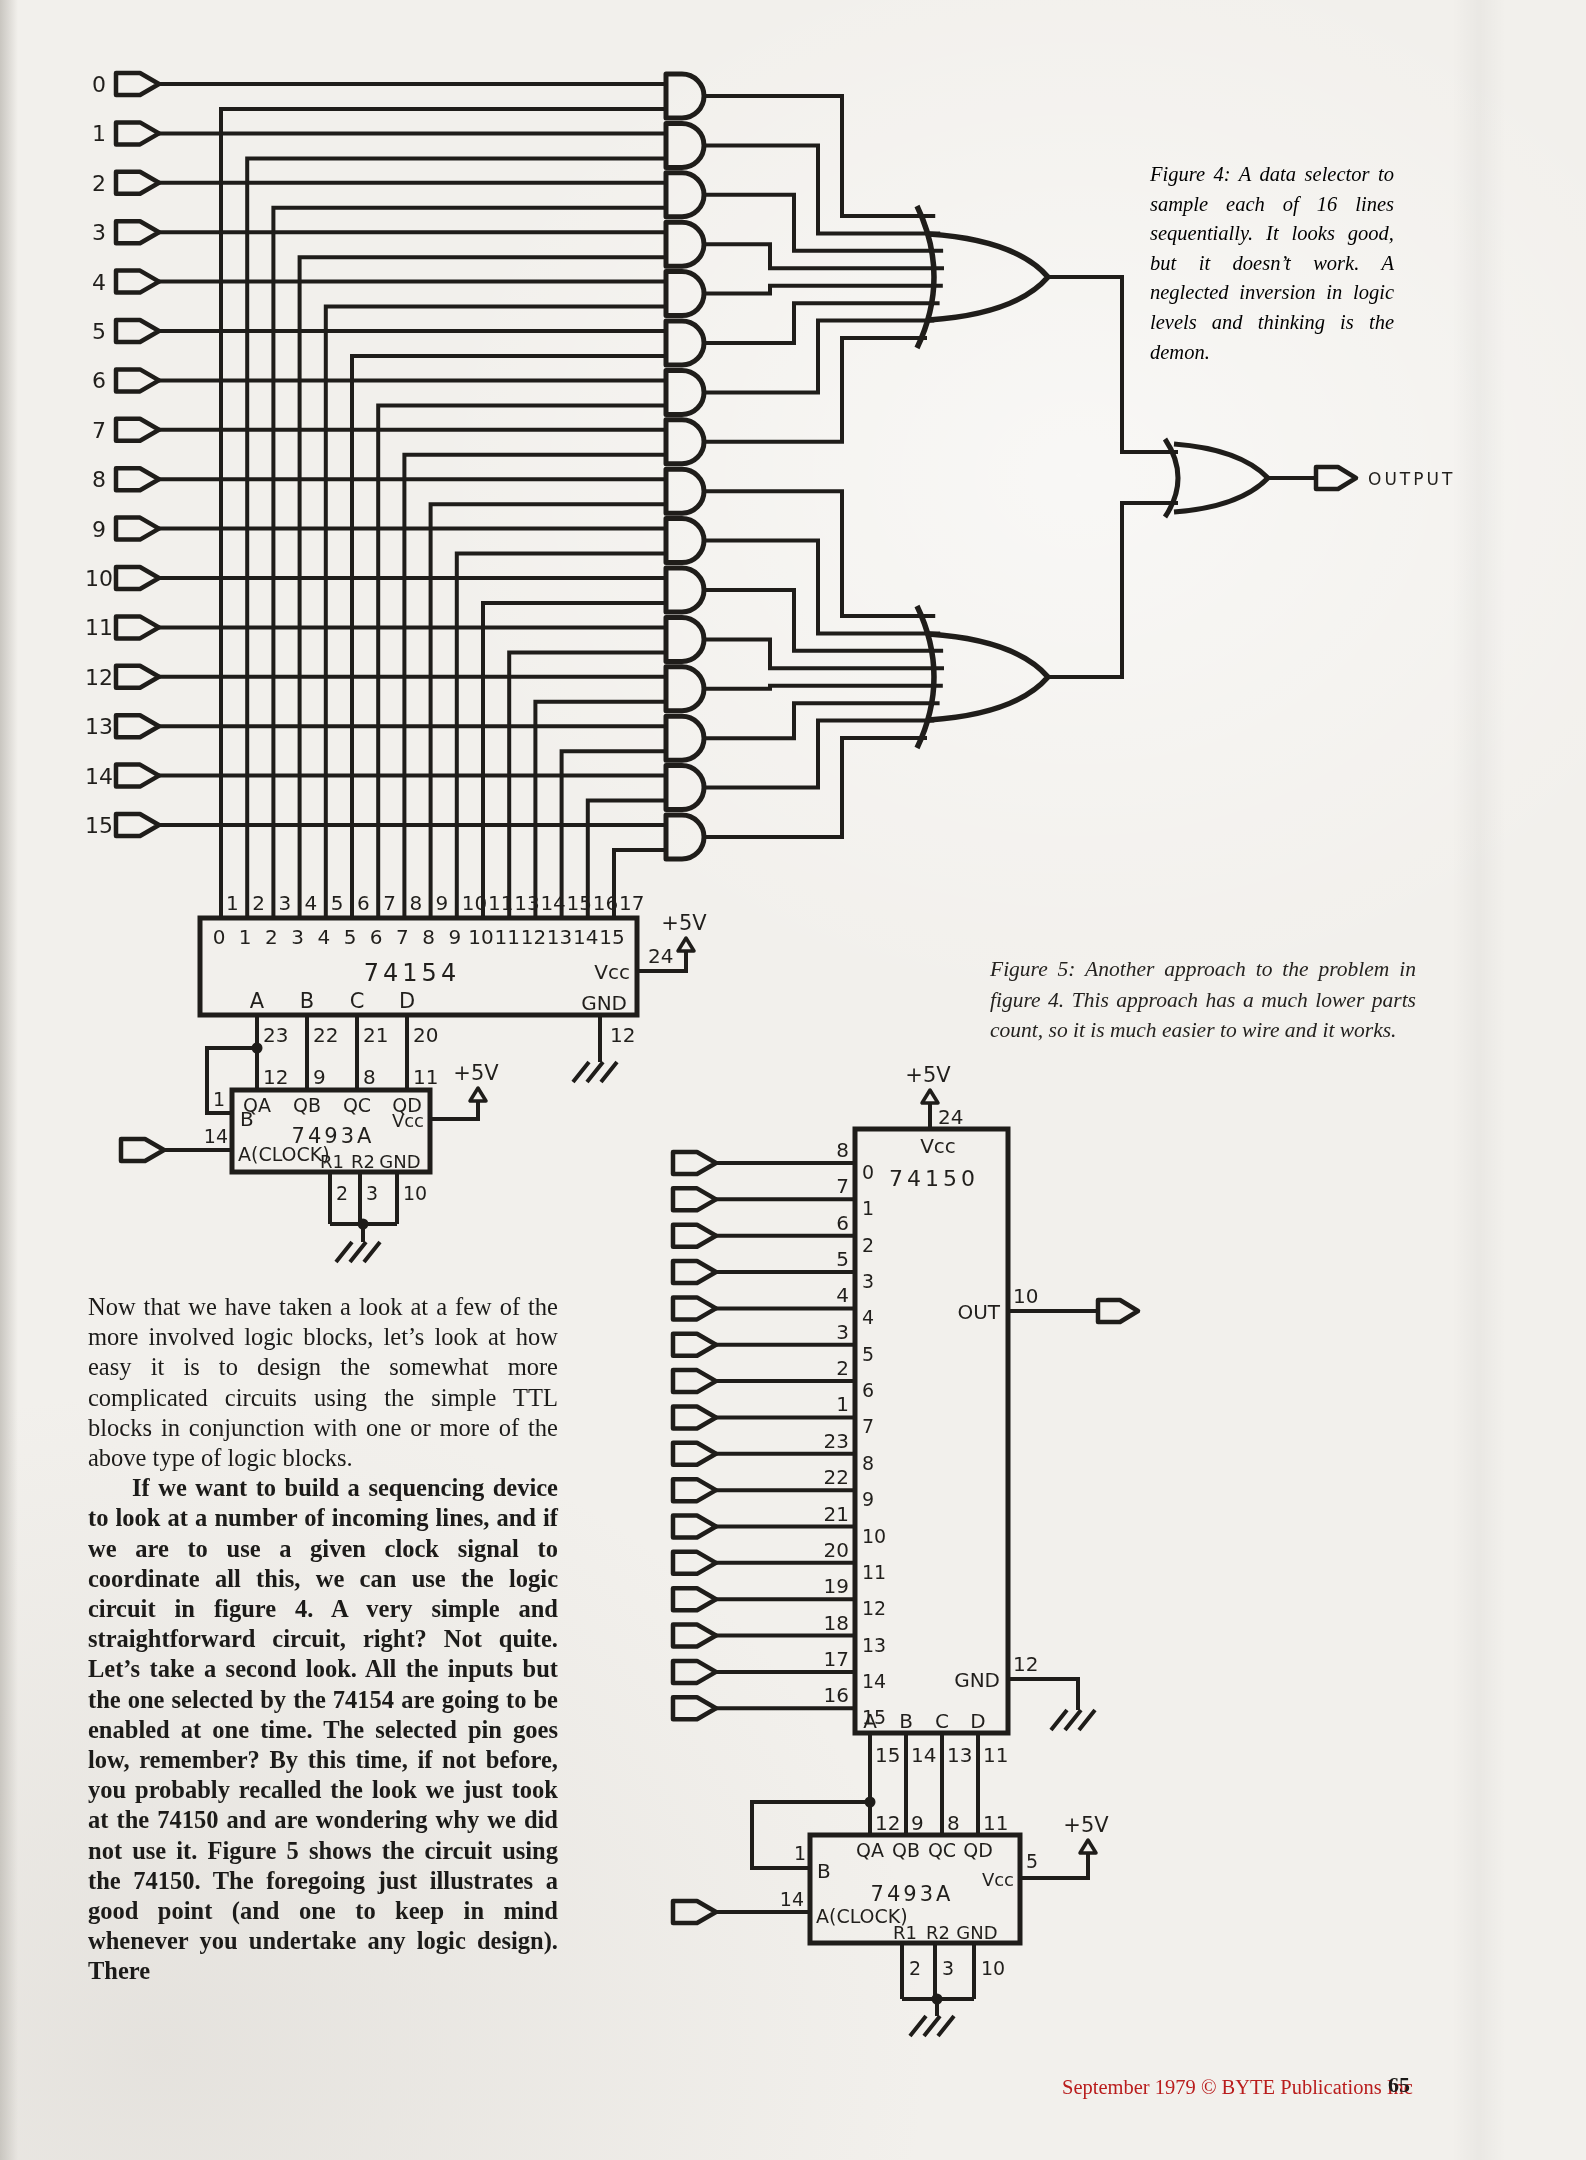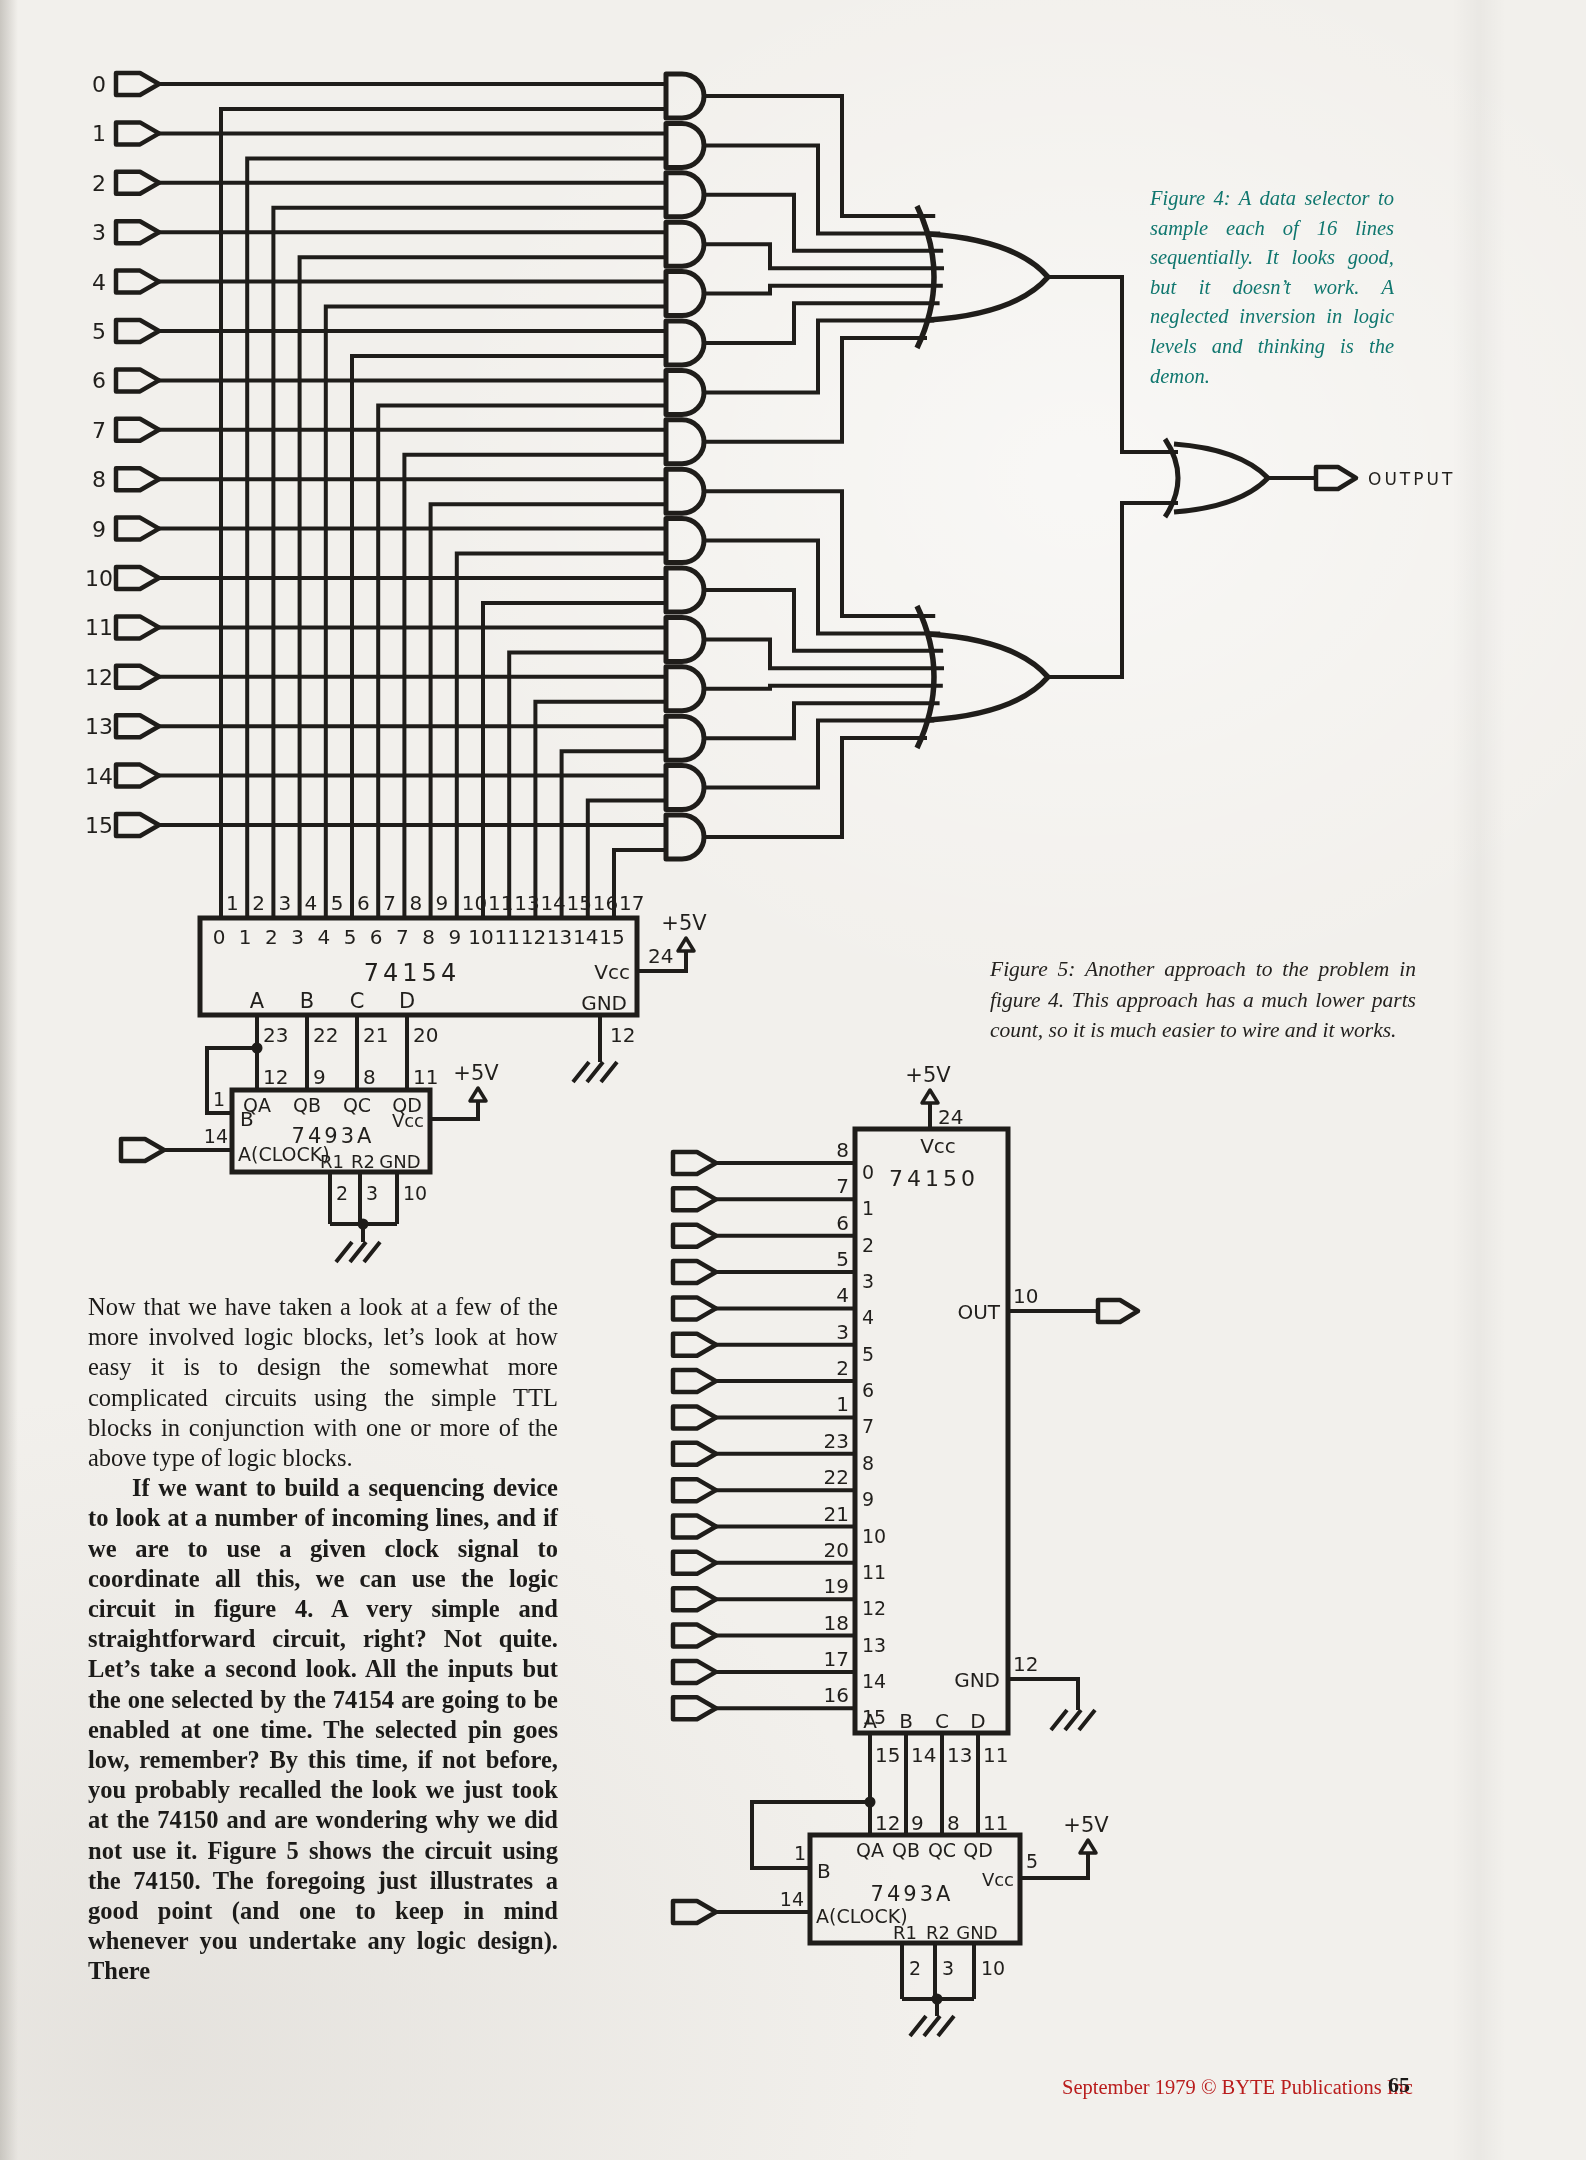--- a/index.html
+++ b/index.html
@@ -12,22 +12,22 @@
     font-family:"Liberation Serif", serif;
     color:#1d1c1a;
   }
   .edge-left{position:absolute;left:0;top:0;width:18px;height:100%;
     background:linear-gradient(90deg,#c9c6c0,rgba(201,198,192,0));}
   .edge-crease{position:absolute;left:1452px;top:0;width:60px;height:100%;
     background:linear-gradient(90deg,rgba(0,0,0,0),rgba(0,0,0,0.035) 45%,rgba(0,0,0,0) 90%);}
   svg.circuit{position:absolute;left:0;top:0;}
   svg.circuit text{fill:#211f1c;font-family:"DejaVu Sans",sans-serif;}
   .fig4-caption{
-    position:absolute;left:1150px;top:184px;width:244px;
-    font:italic 20.5px/29.6px "Liberation Serif",serif;text-align:justify;color:#0f766e;
+    position:absolute;left:1150px;top:160px;width:244px;
+    font:italic 20.5px/29.6px "Liberation Serif",serif;text-align:justify;color:#000000;
   }
   .fig5-caption{
     position:absolute;left:990px;top:954px;width:426px;
     font:italic 21.5px/30.5px "Liberation Serif",serif;text-align:justify;color:#24221f;
   }
   .article{
     position:absolute;left:88px;top:1292px;width:470px;
     font:24.5px/30.2px "Liberation Serif",serif;text-align:justify;color:#1c1b19;
   }
   .article p{margin:0;}

